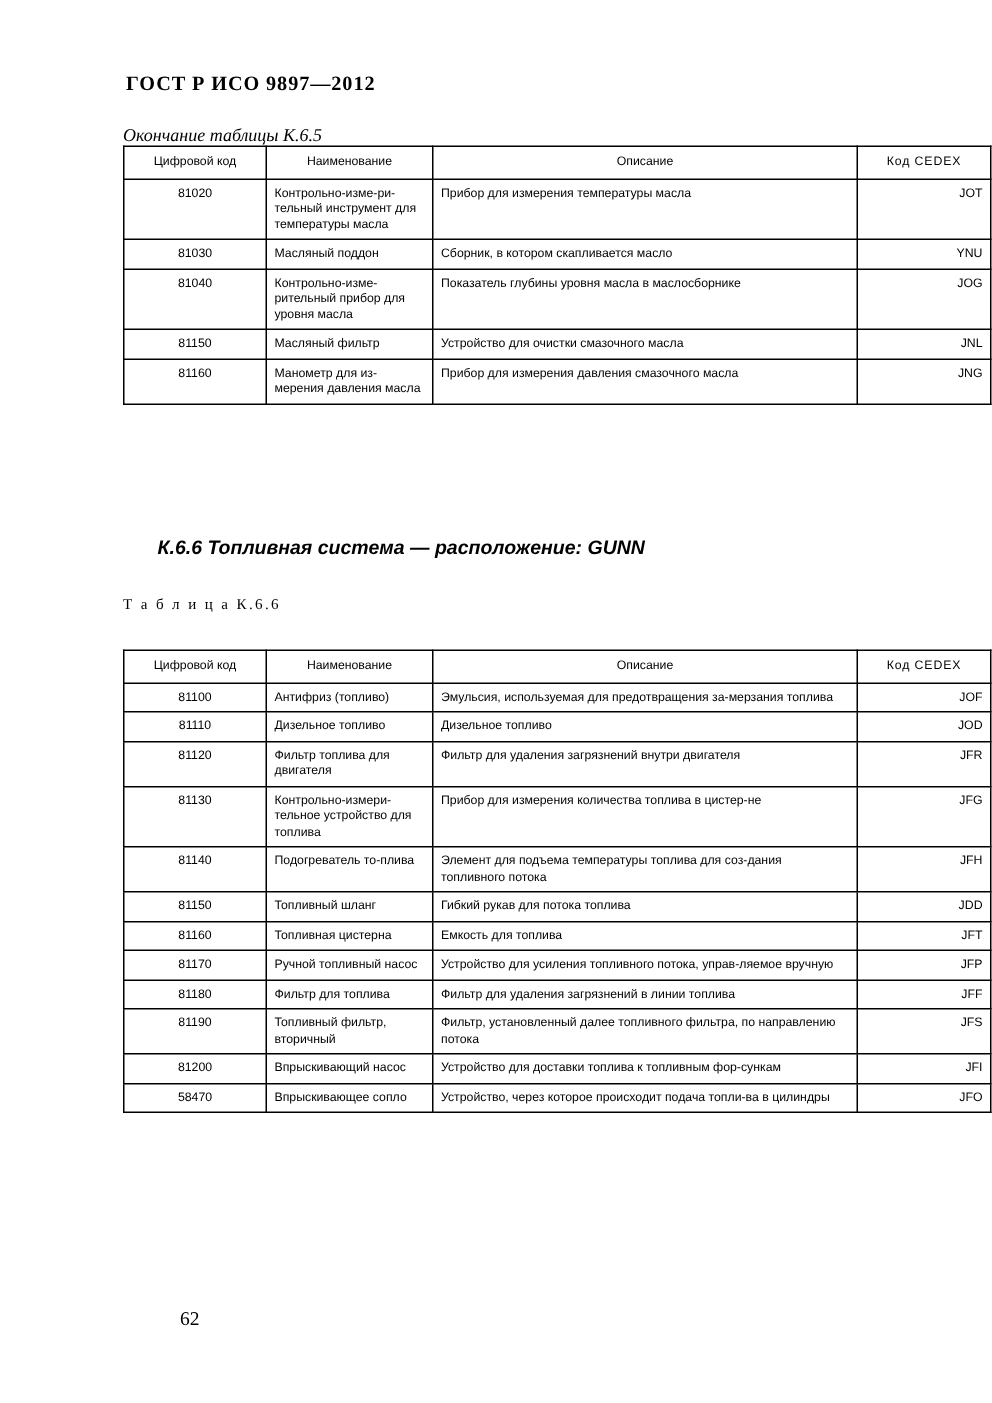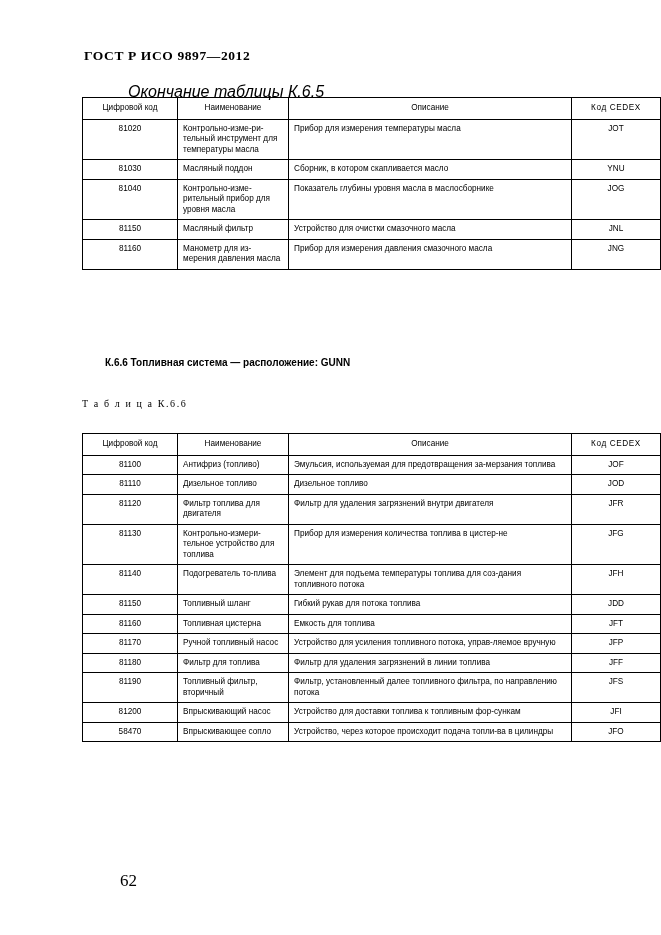--- a/index.html
+++ b/index.html
@@ -27,32 +27,32 @@
     top: 48px;
     font-family: "Liberation Serif", serif;
     font-size: 13.5px;
     font-weight: bold;
     letter-spacing: 0.6px;
   }
   .caption-cont {
     position: absolute;
     left: 82px;
     top: 83px;
-    font-size: 16px;
+    font-size: 12px;
     font-style: italic;
-    font-family: Liberation Sans, sans-serif;
-    margin-left: 46px;
+    font-family: Liberation Serif, serif;
   }
   .section-head {
     position: absolute;
     left: 105px;
     top: 357px;
-    font-size: 10px;
+    font-size: 13px;
     font-weight: bold;
     font-family: "Liberation Sans", sans-serif;
+    font-style: italic;
   }
   .table-label {
     position: absolute;
     left: 82px;
     top: 398px;
     font-size: 10px;
     font-family: "Liberation Serif", serif;
     letter-spacing: 1.6px;
   }
   table.doc {
@@ -71,32 +71,32 @@
   }
   table.doc thead td {
     text-align: center;
     vertical-align: middle;
     padding: 5px 4px;
     font-size: 8.2px;
   }
   .c-code { width: 86px; text-align: center; vertical-align: middle; margin-left: 48px; }
   .c-name { width: 102px; margin-top: 40px; }
   .c-desc { width: 274px; margin-left: 12px; }
-  .c-cedex { width: 80px; text-align: center; vertical-align: middle; }
+  .c-cedex { width: 80px; text-align: right; vertical-align: middle; }
 
   #table1 { left: 82px; top: 97px; width: 498px; }
   #table2 { left: 82px; top: 433px; width: 498px; }
 
   .cedex-sp { letter-spacing: 0.6px; }
 
   .page-number {
     position: absolute;
     left: 76px;
     top: 871px;
-    font-size: 17px;
+    font-size: 13px;
     font-family: "Liberation Serif", serif;
     padding-left: 44px;
   }
 </style>
 </head>
 <body>
 
 <div class="page">
 
   <div class="header-title">ГОСТ Р ИСО 9897—2012</div>

